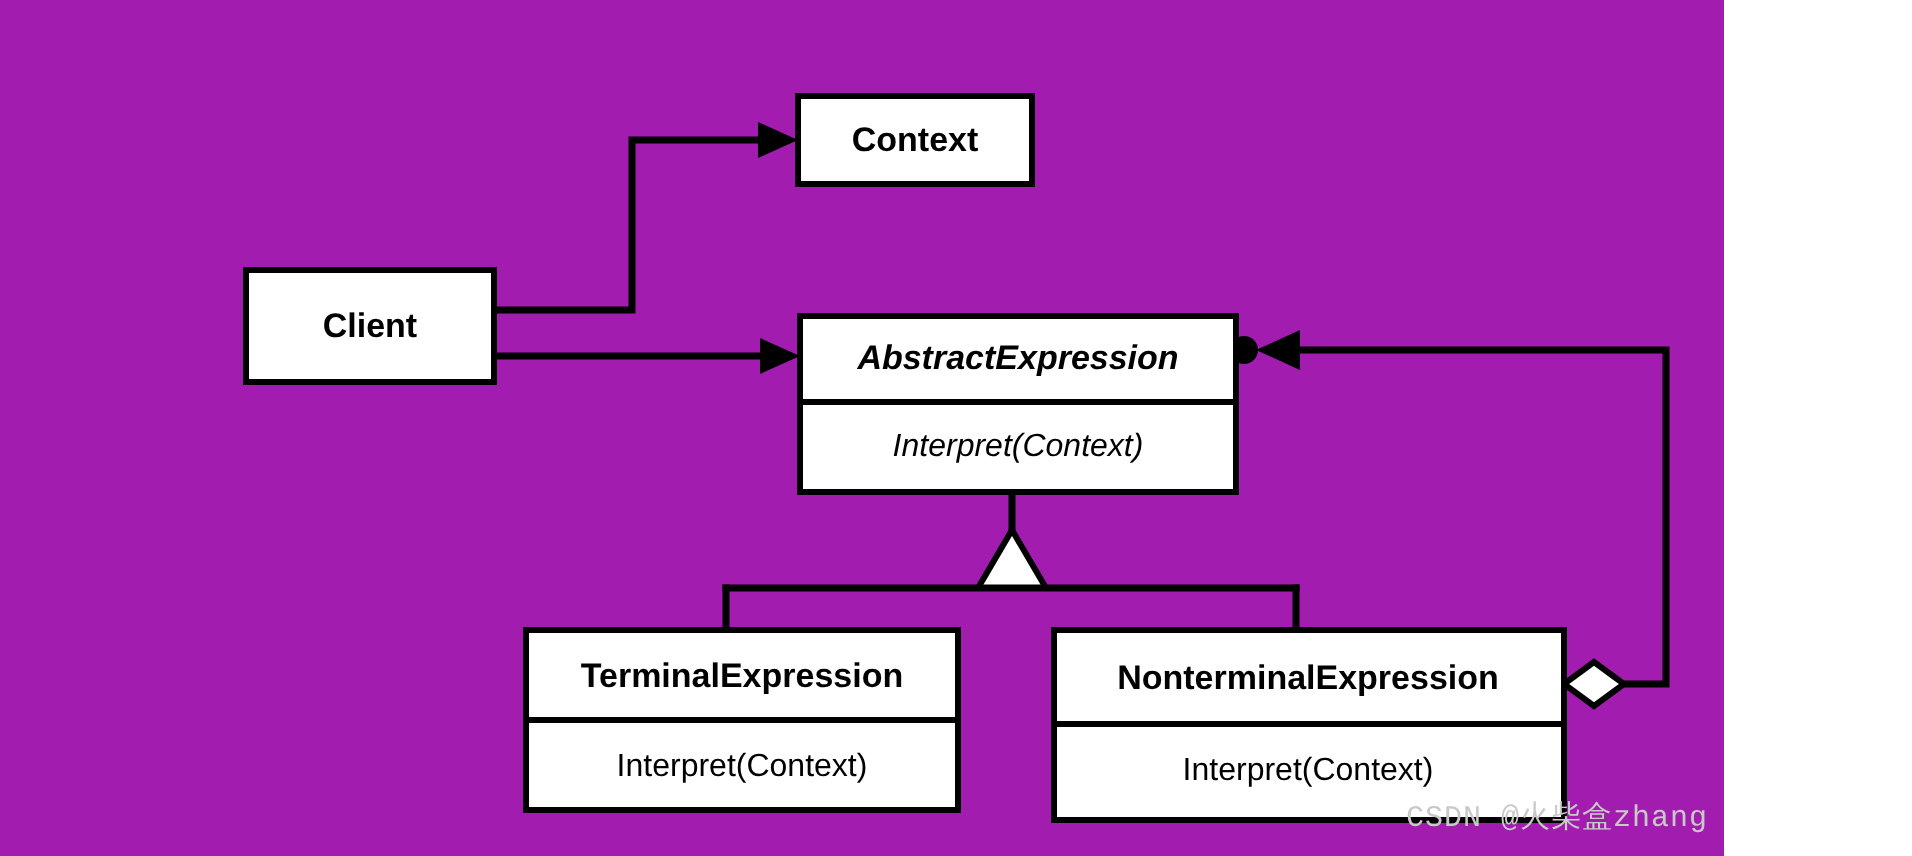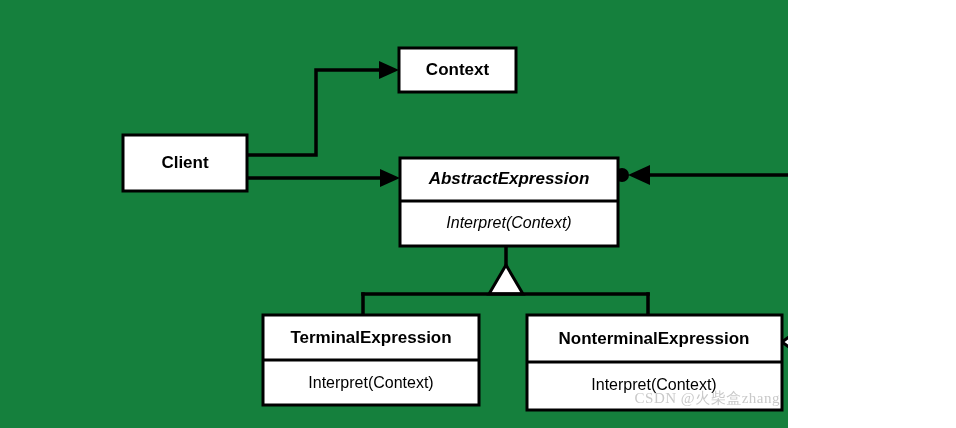--- a/index.html
+++ b/index.html
@@ -3,23 +3,23 @@
 <meta charset="utf-8">
 <title>Interpreter Pattern UML Diagram</title>
 <style>
   html, body {
     margin: 0;
     padding: 0;
     background: #ffffff;
   }
   #canvas {
     position: relative;
-    width: 788px;
+    width: 862px;
     height: 428px;
-    background: #15803d;
+    background: #a21caf;
     overflow: hidden;
     font-family: "Liberation Sans", sans-serif;
   }
   #diagram-svg {
     position: absolute;
     left: 0;
     top: 0;
     width: 956px;
     height: 428px;
   }
@@ -77,22 +77,22 @@
     stroke: none;
   }
   .hollow {
     fill: #ffffff;
     stroke: #000000;
     stroke-width: 3;
   }
   #watermark {
     position: absolute;
     right: 8px;
-    bottom: 20px;
-    font-family: Liberation Serif, serif;
+    bottom: 10px;
+    font-family: Liberation Mono, monospace;
     font-size: 15px;
     color: #c9c9c9;
     letter-spacing: 0.5px;
     white-space: nowrap;
     user-select: none;
   }
   #corner-marker {
     position: absolute;
     top: 0px;
     left: 933px;

